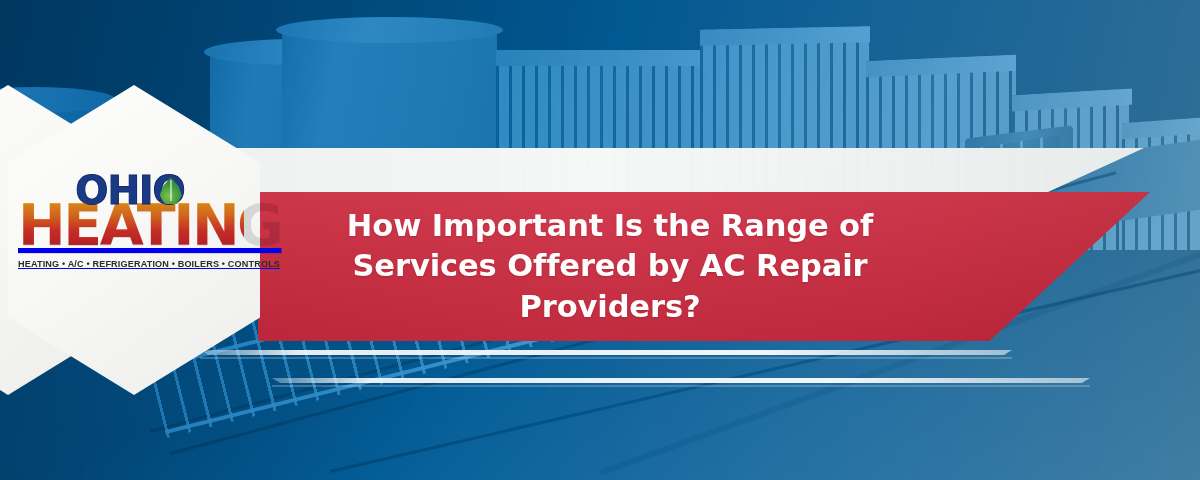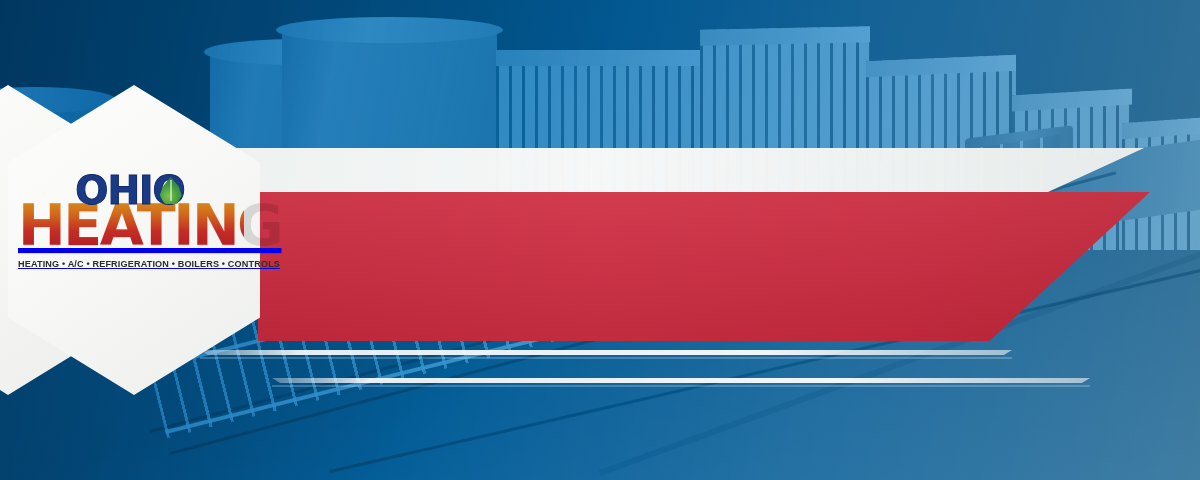--- a/index.html
+++ b/index.html
@@ -319,20 +319,21 @@
 
     <div class="tint"></div>
     <div class="tint2"></div>
   </div>
 
   <div class="ribbon-white"></div>
   <div class="ribbon-red">
     <div class="ribbon-red-shade"></div>
   </div>
 
+  <h1 class="headline">How Important Is the Range of Services Offered by AC Repair Providers?</h1>
 
   <div class="rule-dim d1"></div>
   <div class="rule one"></div>
   <div class="rule-dim d2"></div>
   <div class="rule two"></div>
 
   <div class="hex"></div>
   <div class="hex-r"></div>
 
   <a class="logo" href="#">

